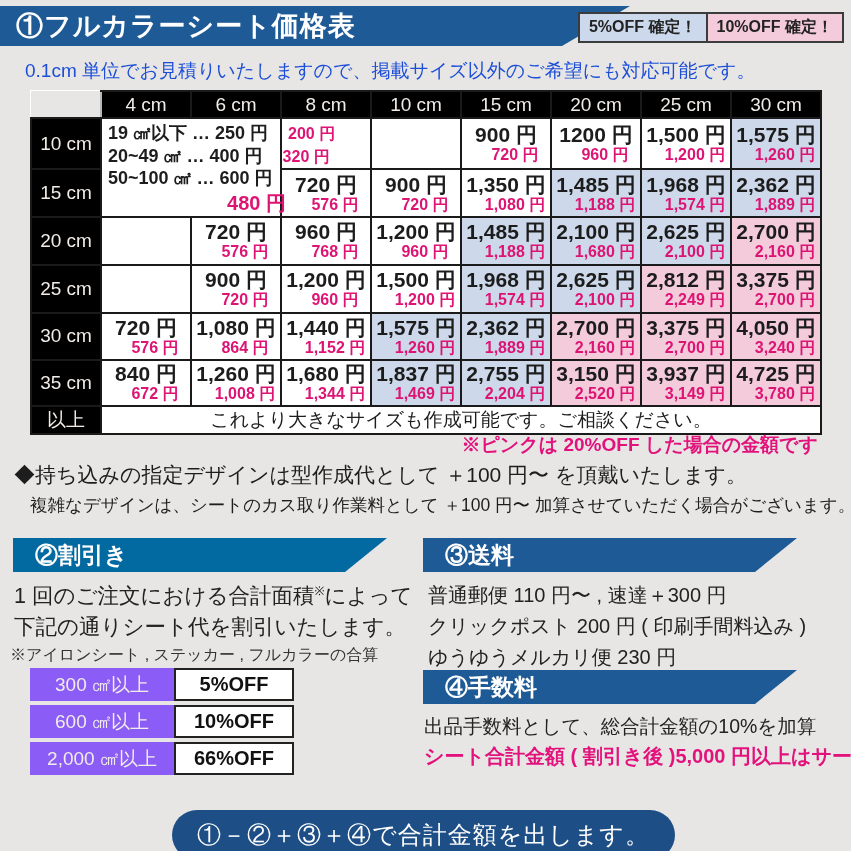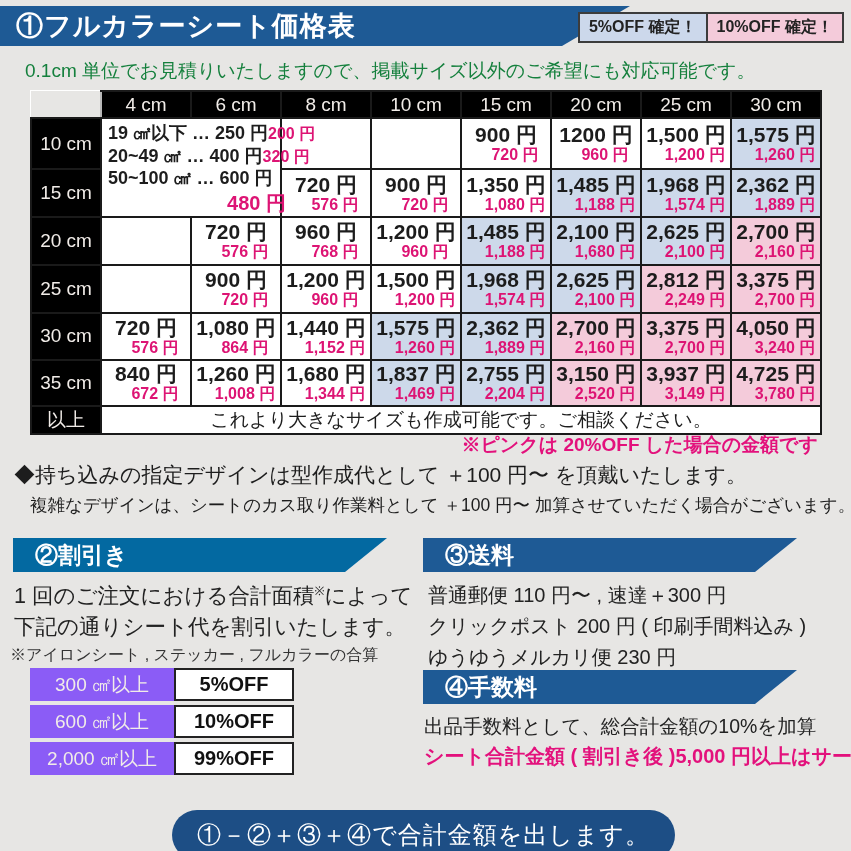--- a/index.html
+++ b/index.html
@@ -19,21 +19,21 @@
     color:#fff; font-size:27px; font-weight:bold;
     line-height:40px; padding-left:16px; letter-spacing:1px;
   }
   .legend{ position:absolute; top:12px; right:7px; display:flex; }
   .legend .box{
     border:2px solid #3c3c3c; padding:3px 9px; font-size:16px; font-weight:bold; color:#222;
     white-space:nowrap;
   }
   .legend .box.blue{ background:#ccd8eb; border-right:none; }
   .legend .box.pink{ background:#f4cbda; }
-  .intro{ position:absolute; top:58px; left:25px; font-size:19px; color:#15803d; }
+  .intro{ position:absolute; top:58px; left:25px; font-size:19px; color:#1d4ed8; }
 
   
   table.price{
     position:absolute; top:90px; left:30px;
     border-collapse:collapse; table-layout:fixed; width:790px;
     background:#fff;
   }
   table.price col.rh{ width:70px; }
   table.price col.dc{ width:90px; }
   table.price th, table.price td{ border:2px solid #1a1a1a; overflow:visible; }
@@ -45,21 +45,21 @@
   table.price tbody th{ border-top-color:#b9b9b9; }
   table.price tbody tr:first-child th{ border-top-color:#1a1a1a; }
   td.corner{ background:#e7e6e4; border:none !important; }
   td.c{ text-align:center; vertical-align:middle; padding:1px 0; background:#fff; }
   td.c .m{ font-size:21px; font-weight:bold; color:#1c1c1c; line-height:1.1; white-space:nowrap; }
   td.c .d{ font-size:16px; font-weight:bold; color:#dd1474; line-height:1.1; padding-left:18px; white-space:nowrap; }
   td.c.blue{ background:#cdd9ea; }
   td.c.pink{ background:#f4cbda; }
   td.special{ background:#fff; vertical-align:top; text-align:left; padding:3px 0 0 6px; }
   .sp-line{ white-space:nowrap; font-size:18px; font-weight:bold; line-height:1.25; }
-  .sp-line .d-inline{ color:#dd1474; font-size:16px; margin-left:0; }
+  .sp-line .d-inline{ color:#dd1474; font-size:16px; margin-left:20px; }
   .sp-under{ display:block; width:178px; text-align:right; color:#dd1474; font-size:20px; font-weight:bold; line-height:1.3; }
   td.bigger{ text-align:center; font-size:19px; background:#fff; height:26px; }
   tr.h50{ height:50px; } tr.h46{ height:46px; } tr.h48{ height:48px; } tr.h47{ height:47px; }
 
   .pink-note{
     position:absolute; top:432px; right:33px; font-size:19px; font-weight:bold; color:#e3117c;
   }
   .note1{ position:absolute; top:461px; left:14px; font-size:21px; color:#1d1d1d; white-space:nowrap; }
   .note2{ position:absolute; top:493px; left:30px; font-size:17.5px; color:#1d1d1d; white-space:nowrap; }
 
@@ -346,21 +346,21 @@
   <div class="disc-row">
     <div class="area">300 ㎠以上</div>
     <div class="off">5%OFF</div>
   </div>
   <div class="disc-row">
     <div class="area">600 ㎠以上</div>
     <div class="off">10%OFF</div>
   </div>
   <div class="disc-row">
     <div class="area">2,000 ㎠以上</div>
-    <div class="off">99%OFF</div>
+    <div class="off">66%OFF</div>
   </div>
 </div>
 
 <div class="sec-banner sec3">
   <span>③送料</span>
 </div>
 <div class="ship-body">
   <span>普通郵便 110 円〜 , 速達＋300 円</span><br>
   <span>クリックポスト 200 円 ( 印刷手間料込み )</span><br>
   <span>ゆうゆうメルカリ便 230 円</span>

